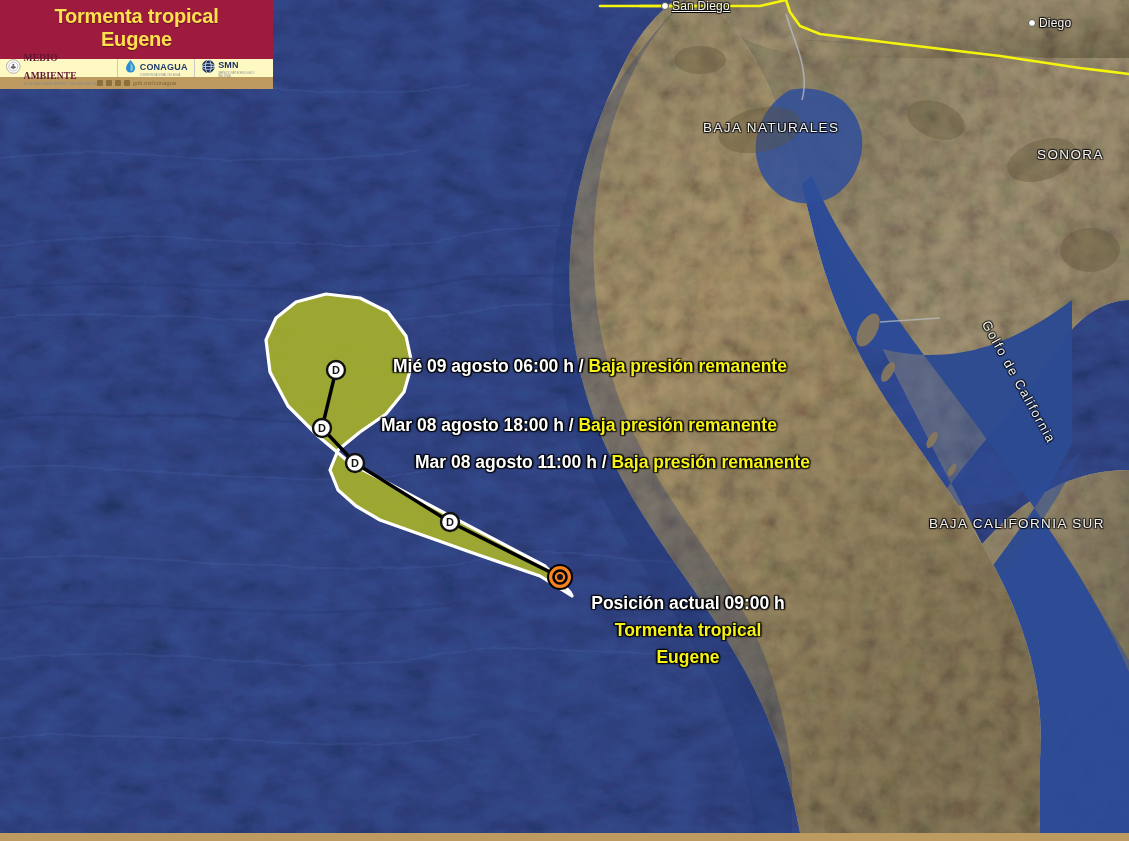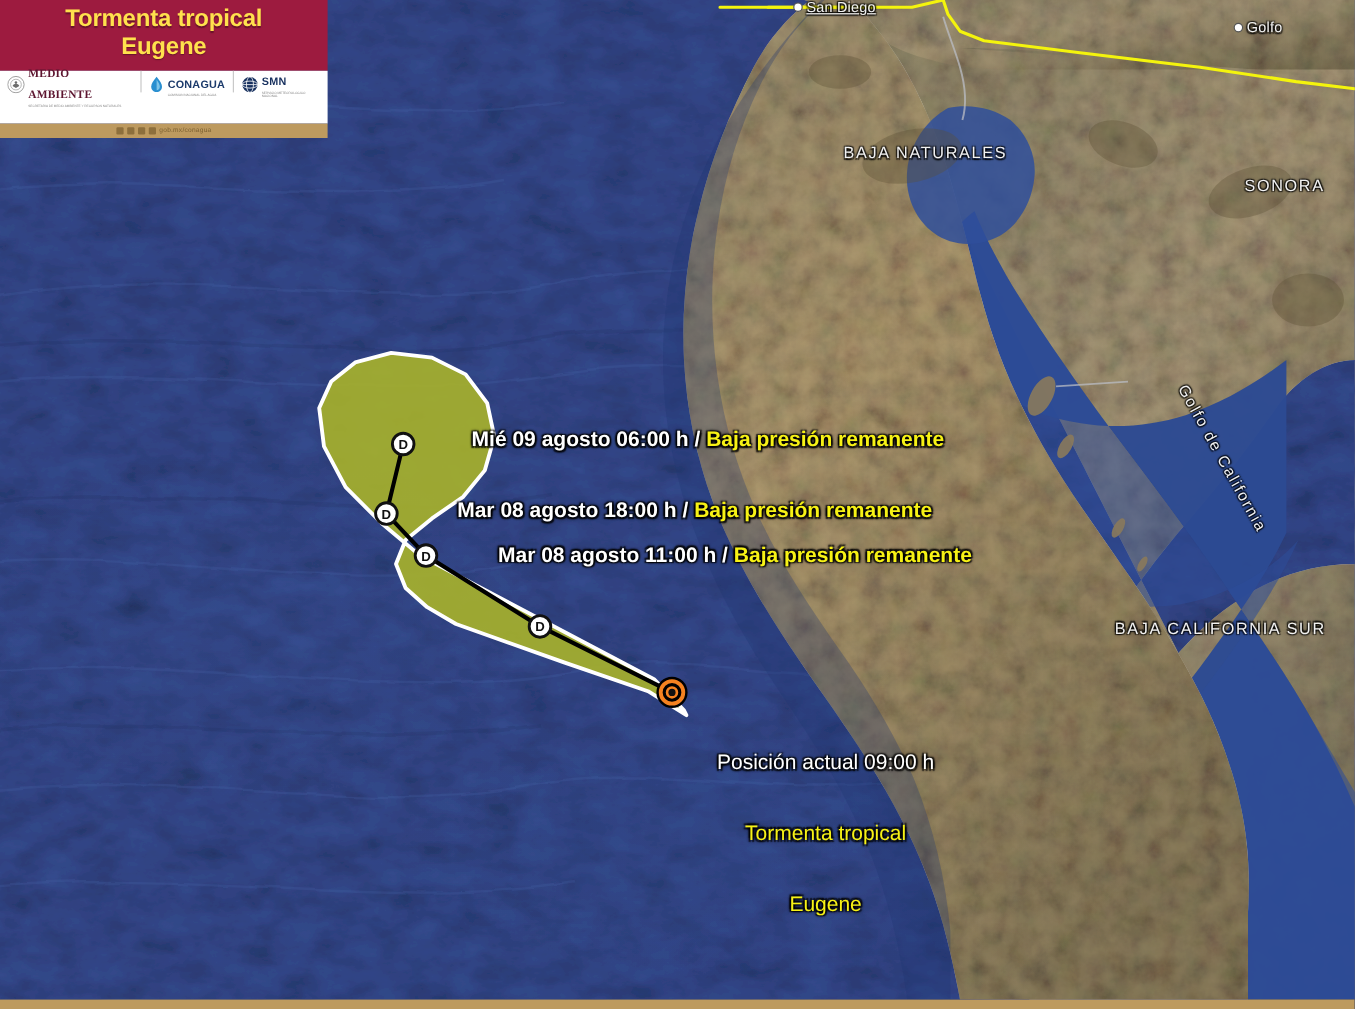--- a/index.html
+++ b/index.html
@@ -47,24 +47,24 @@
   }
   #title-band .ttl {
     color: #ffe14d;
     font-weight: bold;
     font-size: 20px;
     line-height: 23px;
     letter-spacing: -0.2px;
     text-shadow: 0 1px 1px rgba(0,0,0,.35);
   }
   #logo-band {
-    background: #ffffff;
-    height: 44px;
+    background: #fef9c3;
+    height: 18px;
     display: flex;
-    align-items: flex-start;
+    align-items: flex-end;
     justify-content: center;
     gap: 0px;
   }
   .logo-cell {
     display: flex;
     align-items: center;
     gap: 3px;
     padding: 0 6px;
     height: 22px;
   }
@@ -159,28 +159,27 @@
   
   #current-block {
     position: absolute;
     left: 578px; top: 590px;
     width: 220px;
     text-align: center;
     z-index: 25;
   }
   #current-block div {
     font-size: 17.5px;
-    font-weight: normal;
+    font-weight: bold;
     line-height: 27px;
     white-space: nowrap;
     text-shadow:
       -1.4px -1.4px 1.2px rgba(0,0,0,.85),  1.4px -1.4px 1.2px rgba(0,0,0,.85),
       -1.4px  1.4px 1.2px rgba(0,0,0,.85),  1.4px  1.4px 1.2px rgba(0,0,0,.85),
        0      0     3px   rgba(0,0,0,.6);
-    margin-top: 32px;
   }
   #current-block .l1 { color: #ffffff; }
   #current-block .l2, #current-block .l3 { color: #f7f215; }
 
   
   .d-marker {
     position: absolute;
     width: 22px; height: 22px;
     z-index: 22;
   }
@@ -419,21 +418,21 @@
              L572,596
              Z" fill="#a8b22a" fill-opacity="0.9" stroke="#ffffff" stroke-width="3.2" stroke-linejoin="round"></path>
 
     <polyline points="560,577 450,522 355,463 322,428 336,370" fill="none" stroke="#000000" stroke-width="3.4" stroke-linejoin="round" stroke-linecap="round"></polyline>
   </svg>
 
   <div class="city-dot" style="left:661px;top:2px;"></div>
   <div class="place city" style="left:672px;top:-1px;text-decoration:underline;">San Diego</div>
 
   <div class="city-dot" style="left:1028px;top:19px;"></div>
-  <div class="place city" style="left:1039px;top:16px;">Golfo</div>
+  <div class="place city" style="left:1039px;top:16px;">Diego</div>
 
   <div class="place big" style="left:703px;top:120px;">BAJA NATURALES</div>
 
   <div class="place big" style="left:1037px;top:147px;">SONORA</div>
 
   <div class="place" id="lbl-golfo" style="left:992px;top:318px;">Golfo de California</div>
 
   <div class="place big" style="left:929px;top:516px;">BAJA CALIFORNIA SUR</div>
 
   <div class="d-marker" style="left:325px;top:359px;">

